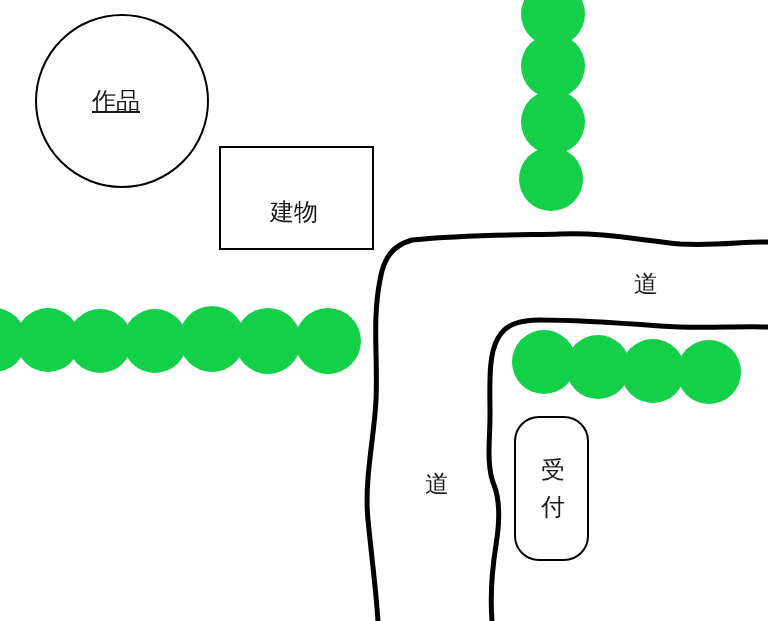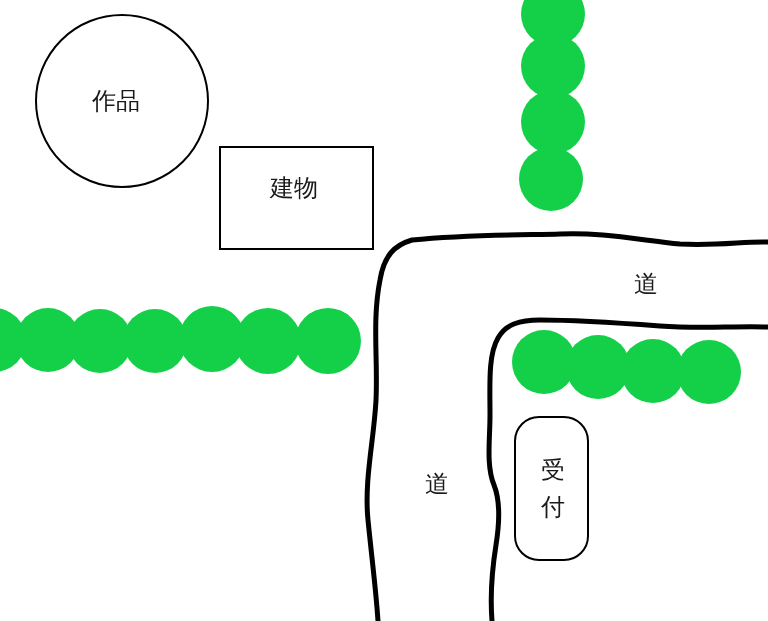--- a/index.html
+++ b/index.html
@@ -42,21 +42,21 @@
       <circle cx="709" cy="372" r="32"></circle>
     </g>
 
     <path d="M378 621 C376 590, 372 560, 368 520 C364 480, 374 440, 376 400 C378 360, 372 320, 380 280 C384 255, 395 245, 412 240 C470 234, 530 235, 560 234 C600 232, 640 240, 680 244 C720 246, 745 241, 768 242" fill="none" stroke="#000" stroke-width="5" stroke-linecap="round"></path>
 
     <path d="M492 621 C490 595, 492 570, 496 545 C500 520, 500 500, 494 485 C486 465, 490 440, 490 415 C490 385, 488 355, 498 338 C506 324, 520 320, 540 320 C580 320, 620 323, 660 326 C700 329, 730 326, 768 327" fill="none" stroke="#000" stroke-width="5" stroke-linecap="round"></path>
 
     <rect x="515" y="417" width="73" height="143" rx="24" ry="24" fill="none" stroke="#000" stroke-width="2"></rect>
   </svg>
 
-  <div class="label" style="left:92px; top:89px;">作品</div>
-  <div class="label" style="left:270px; top:176px;">建物</div>
+  <div class="label" style="left:92px; top:89px;text-decoration:underline;">作品</div>
+  <div class="label" style="left:270px; top:200px;">建物</div>
   <div class="label" style="left:634px; top:272px;">道</div>
   <div class="label" style="left:425px; top:472px;">道</div>
   <div class="vlabel" style="left:538px; top:452px;">
     <div>受</div>
     <div>付</div>
   </div>
 </div>
 
 </body></html>

